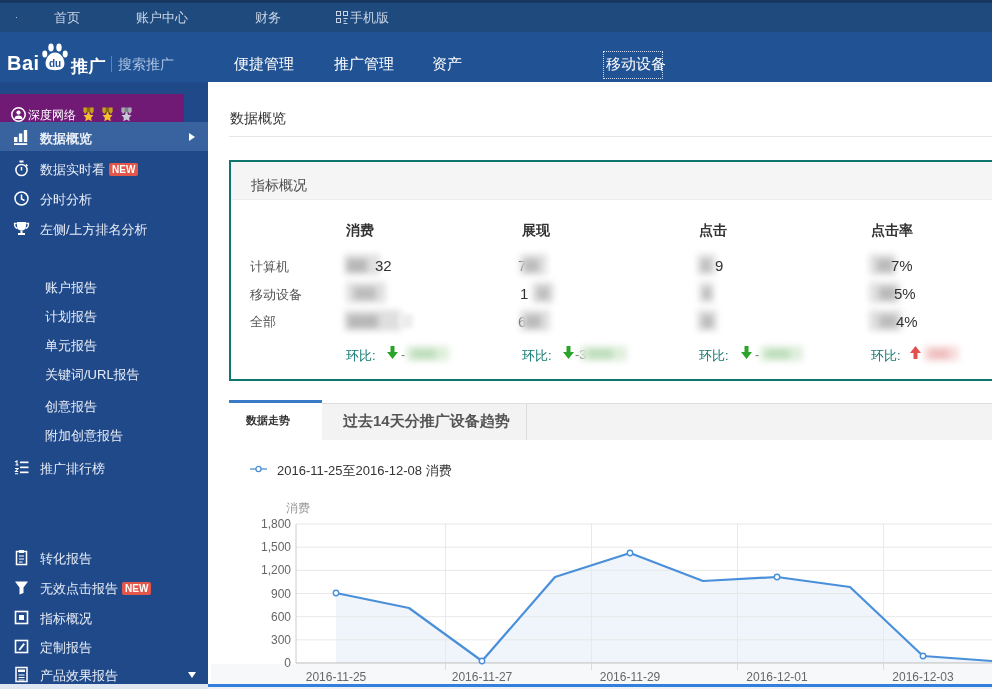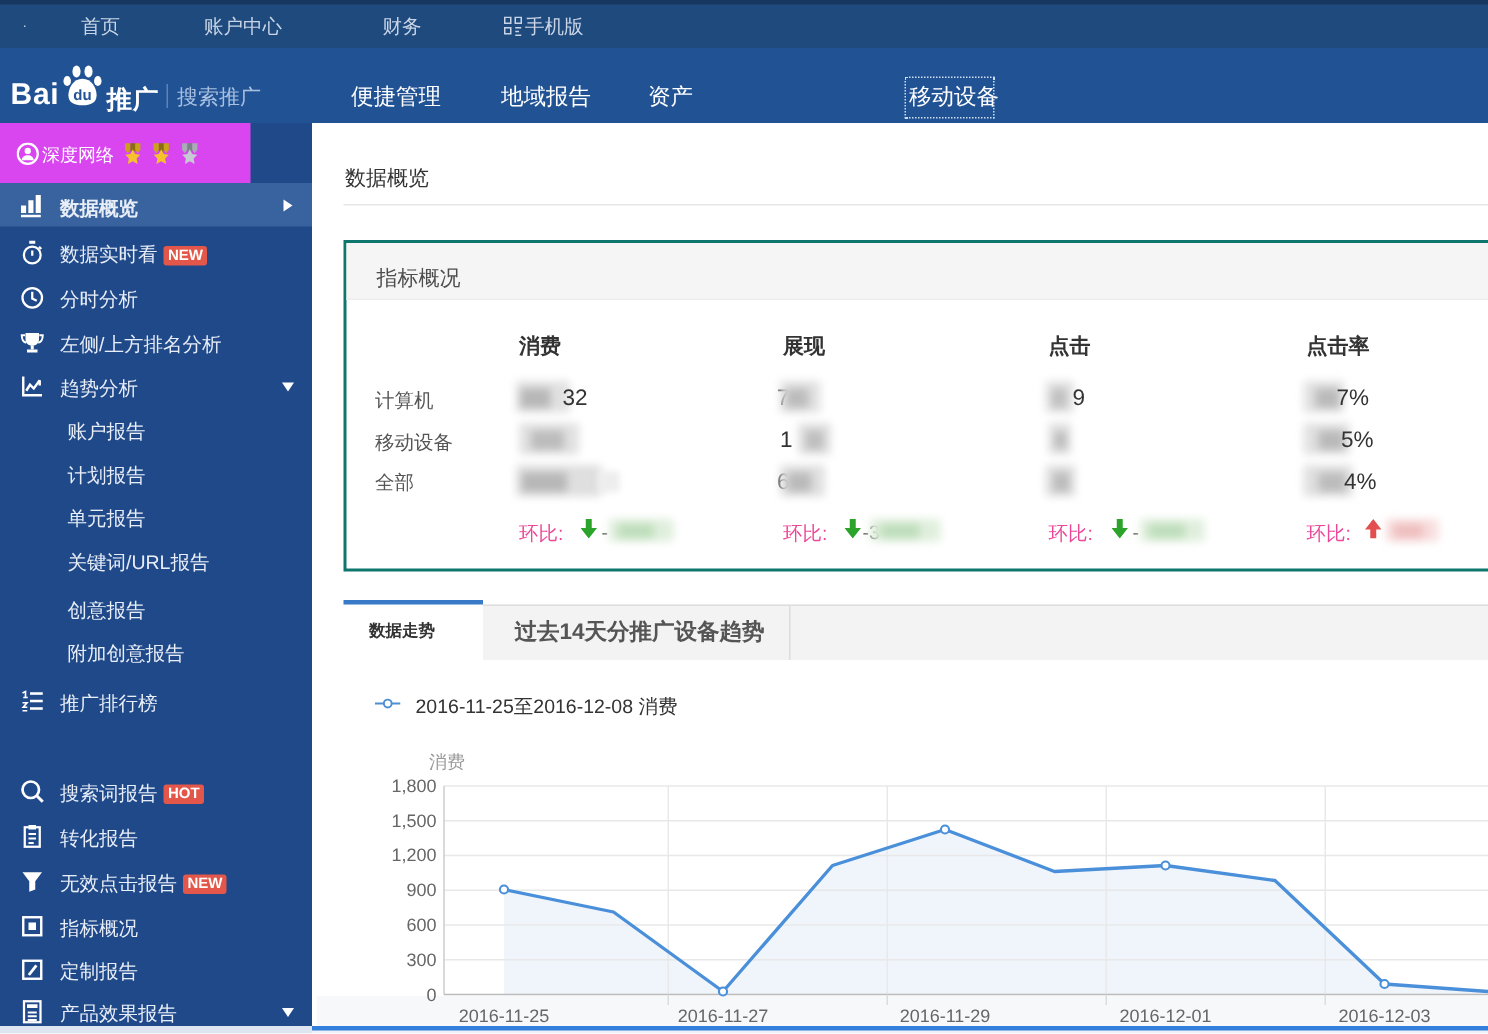--- a/index.html
+++ b/index.html
@@ -7,39 +7,39 @@
 #topbar { position:absolute; left:0; top:0; width:992px; height:32px; background:#1f4a7e; }
 #topbar .tstrip { position:absolute; left:0; top:0; width:992px; height:3px; background:#173660; }
 #topbar .item { position:absolute; top:9px; font-size:13px; color:#c9d5e6; }
 #header { position:absolute; left:0; top:32px; width:992px; height:50px; background:#215394; }
 #header .navitem { position:absolute; top:23px; font-size:15px; color:#fff; }
 #logoBai { position:absolute; left:7px; top:20px; color:#fff; font-size:20px; font-weight:bold; letter-spacing:0.5px; }
 #logoTG { position:absolute; left:71px; top:23px; color:#fff; font-size:17px; font-weight:bold; letter-spacing:0.5px; }
 #sstg { position:absolute; left:118px; top:24px; font-size:14px; color:#a9c0e2; }
 #navActive { position:absolute; left:603px; top:19px; width:60px; height:28px; border:1px dotted #cfdcef; }
 #sidebar { position:absolute; left:0; top:82px; width:208px; height:602px; background:#20498a; overflow:hidden; }
-#sideTop { position:absolute; left:0; top:0; width:167px; height:40px; background:#d946ef; }
+#sideTop { position:absolute; left:0; top:12px; width:184px; height:40px; background:#701a75; }
 .mitem { position:absolute; left:0; width:208px; height:30px; color:#e8eef7; font-size:13px; }
 .mitem .txt { position:absolute; left:40px; top:8px; white-space:nowrap; }
 .mitem .sub { position:absolute; left:45px; top:8px; white-space:nowrap; }
 .micon { position:absolute; left:13px; top:7px; }
 .badge { display:inline-block; background:#e2574a; color:#fff; font-size:10px; font-weight:bold; padding:1px 3px; border-radius:2px; margin-left:4px; position:relative; top:-1px; }
 .arrow-r { position:absolute; right:13px; top:11px; width:0; height:0; border-left:6px solid #fff; border-top:4px solid transparent; border-bottom:4px solid transparent; }
 .arrow-d { position:absolute; right:12px; top:13px; width:0; height:0; border-top:6px solid #fff; border-left:4px solid transparent; border-right:4px solid transparent; }
 #content { position:absolute; left:208px; top:82px; width:784px; height:602px; background:#fff; }
 #pageTitle { position:absolute; left:22px; top:28px; font-size:14px; color:#333; }
 #titleLine { position:absolute; left:21px; top:54px; width:763px; height:1px; background:#e6e6e6; }
 #panel { position:absolute; left:21px; top:78px; width:780px; height:221px; border:2px solid #0f766e; background:#fff; }
 #panelHead { position:absolute; left:0; top:0; width:761px; height:38px; background:#f5f5f5; border-bottom:1px solid #ededed; }
 #panelHead span { position:absolute; left:20px; top:15px; font-size:14px; color:#4d4d4d; }
 .th { position:absolute; font-size:14px; font-weight:bold; color:#333; }
 .rowlab { position:absolute; font-size:13px; color:#555; }
 .num { position:absolute; font-size:15px; color:#333; }
 .blob { position:absolute; border-radius:2px; }
-.hb { position:absolute; font-size:13px; color:#ec4899; }
+.hb { position:absolute; font-size:13px; color:#0f766e; }
 #tab1 { position:absolute; left:21px; top:318px; width:93px; height:39px; background:#fff; border-top:3px solid #3879c8; }
 #tab1 span { position:absolute; left:17px; top:10px; font-size:11px; font-weight:bold; color:#333; }
 #tab2 { position:absolute; left:114px; top:321px; width:670px; height:37px; background:#f3f3f3; border-top:1px solid #ddd; }
 #tab2 .vdiv { position:absolute; left:204px; top:0; width:1px; height:36px; background:#ddd; }
 #tab2 span { position:absolute; left:21px; top:8px; font-size:15px; font-weight:bold; color:#555; white-space:nowrap; }
 #botline { position:absolute; left:208px; top:684px; width:784px; height:3px; background:#337fdc; }
 #botstrip { position:absolute; left:0; top:684px; width:992px; height:5px; background:#edf1f7; }
 #botstrip2 { position:absolute; left:0; top:684px; width:208px; height:5px; background:#dde6f1; }
 </style>
 </head>
@@ -69,21 +69,21 @@
     <ellipse cx="17" cy="4.6" rx="2.7" ry="4" fill="#fff"></ellipse>
     <ellipse cx="2.8" cy="11" rx="2.5" ry="3.4" fill="#fff"></ellipse>
     <ellipse cx="23.2" cy="11" rx="2.5" ry="3.4" fill="#fff"></ellipse>
     <path d="M13 9.5 C7 9.5 3.6 15.5 3.6 20.5 C3.6 25.5 7.5 27.2 13 27.2 C18.5 27.2 22.4 25.5 22.4 20.5 C22.4 15.5 19 9.5 13 9.5 Z" fill="#fff"></path>
     <text x="13" y="23.5" font-size="10" font-weight="bold" fill="#215394" text-anchor="middle">du</text>
   </svg>
   <div id="logoTG">推广</div>
   <div style="position:absolute; left:111px; top:24px; width:1px; height:16px; background:#5d83b8;"></div>
   <div id="sstg">搜索推广</div>
   <div class="navitem" style="left:234px;">便捷管理</div>
-  <div class="navitem" style="left:334px;">地域报告</div>
+  <div class="navitem" style="left:334px;">推广管理</div>
   <div class="navitem" style="left:432px;">资产</div>
   <div class="navitem" style="left:505px;margin-top:36px;">工具中心</div>
   <div class="navitem" style="left:606px;">移动设备</div>
   <div id="navActive"></div>
 </div>
 
 <div id="sidebar">
   <div id="sideTop">
     <svg style="position:absolute;left:11px;top:13px;" width="15" height="15" viewBox="0 0 15 15">
       <circle cx="7.5" cy="7.5" r="6.7" fill="none" stroke="#fff" stroke-width="1.5"></circle>
@@ -138,29 +138,20 @@
     </div>
 <div class="mitem" style="top:130.5px;">
       <svg class="micon" width="17" height="17" viewBox="0 0 17 17">
         <path d="M4 2 L13 2 L13 6 C13 9 11 10.5 8.5 10.5 C6 10.5 4 9 4 6 Z" fill="#fff"></path>
         <path d="M3.8 3.5 L1.5 3.5 C1.5 6.5 2.5 8 4.5 8.5 M13.2 3.5 L15.5 3.5 C15.5 6.5 14.5 8 12.5 8.5" stroke="#fff" stroke-width="1.3" fill="none"></path>
         <rect x="7.5" y="10.5" width="2" height="2.5" fill="#fff"></rect>
         <rect x="5" y="13" width="7" height="2" fill="#fff"></rect>
       </svg>
       <span class="txt">左侧/上方排名分析</span>
     </div>
-<div class="mitem" style="top:159.5px;">
-      <svg class="micon" width="17" height="17" viewBox="0 0 17 17">
-        <path d="M2.5 2 L2.5 14.5 L15 14.5" stroke="#fff" stroke-width="1.6" fill="none"></path>
-        <path d="M4.5 11.5 L7 7.5 L9.5 10 L13.5 4.5" stroke="#fff" stroke-width="1.6" fill="none"></path>
-        <path d="M13.5 4.5 L13.5 8" stroke="#fff" stroke-width="1.6"></path>
-      </svg>
-      <span class="txt">趋势分析</span>
-      <div class="arrow-d"></div>
-    </div>
 <div class="mitem" style="top:188.5px;">
       <span class="sub">账户报告</span>
     </div>
 <div class="mitem" style="top:217.5px;">
       <span class="sub">计划报告</span>
     </div>
 <div class="mitem" style="top:246.5px;">
       <span class="sub">单元报告</span>
     </div>
 <div class="mitem" style="top:276px;">
@@ -174,27 +165,20 @@
     </div>
 <div class="mitem" style="top:370px;">
       <svg class="micon" width="17" height="17" viewBox="0 0 17 17">
         <path d="M2 3 L4 2 L4 6 M2.5 6 L5.5 6" stroke="#fff" stroke-width="1.1" fill="none"></path>
         <rect x="7" y="2.5" width="8.5" height="1.7" fill="#fff"></rect>
         <rect x="7" y="7.5" width="8.5" height="1.7" fill="#fff"></rect>
         <rect x="7" y="12.5" width="8.5" height="1.7" fill="#fff"></rect>
         <path d="M2 9.5 L5 9.5 L2.5 12.5 L5.2 12.5 M2 14.8 L5.2 14.8" stroke="#fff" stroke-width="1.1" fill="none"></path>
       </svg>
       <span class="txt">推广排行榜</span>
-    </div>
-<div class="mitem" style="top:430px;">
-      <svg class="micon" width="17" height="17" viewBox="0 0 17 17">
-        <circle cx="7.5" cy="7.5" r="5.5" fill="none" stroke="#fff" stroke-width="1.8"></circle>
-        <path d="M11.5 11.5 L15.5 15.5" stroke="#fff" stroke-width="2"></path>
-      </svg>
-      <span class="txt">搜索词报告<span class="badge">HOT</span></span>
     </div>
 <div class="mitem" style="top:460px;">
       <svg class="micon" width="17" height="17" viewBox="0 0 17 17">
         <rect x="3.5" y="2.5" width="10" height="13" fill="none" stroke="#fff" stroke-width="1.5"></rect>
         <rect x="6" y="1" width="5" height="3" fill="#fff"></rect>
         <path d="M6 7 L11 7 M6 10 L11 10 M6 13 L9.5 13" stroke="#fff" stroke-width="1.2"></path>
       </svg>
       <span class="txt">转化报告</span>
     </div>
 <div class="mitem" style="top:490px;">

